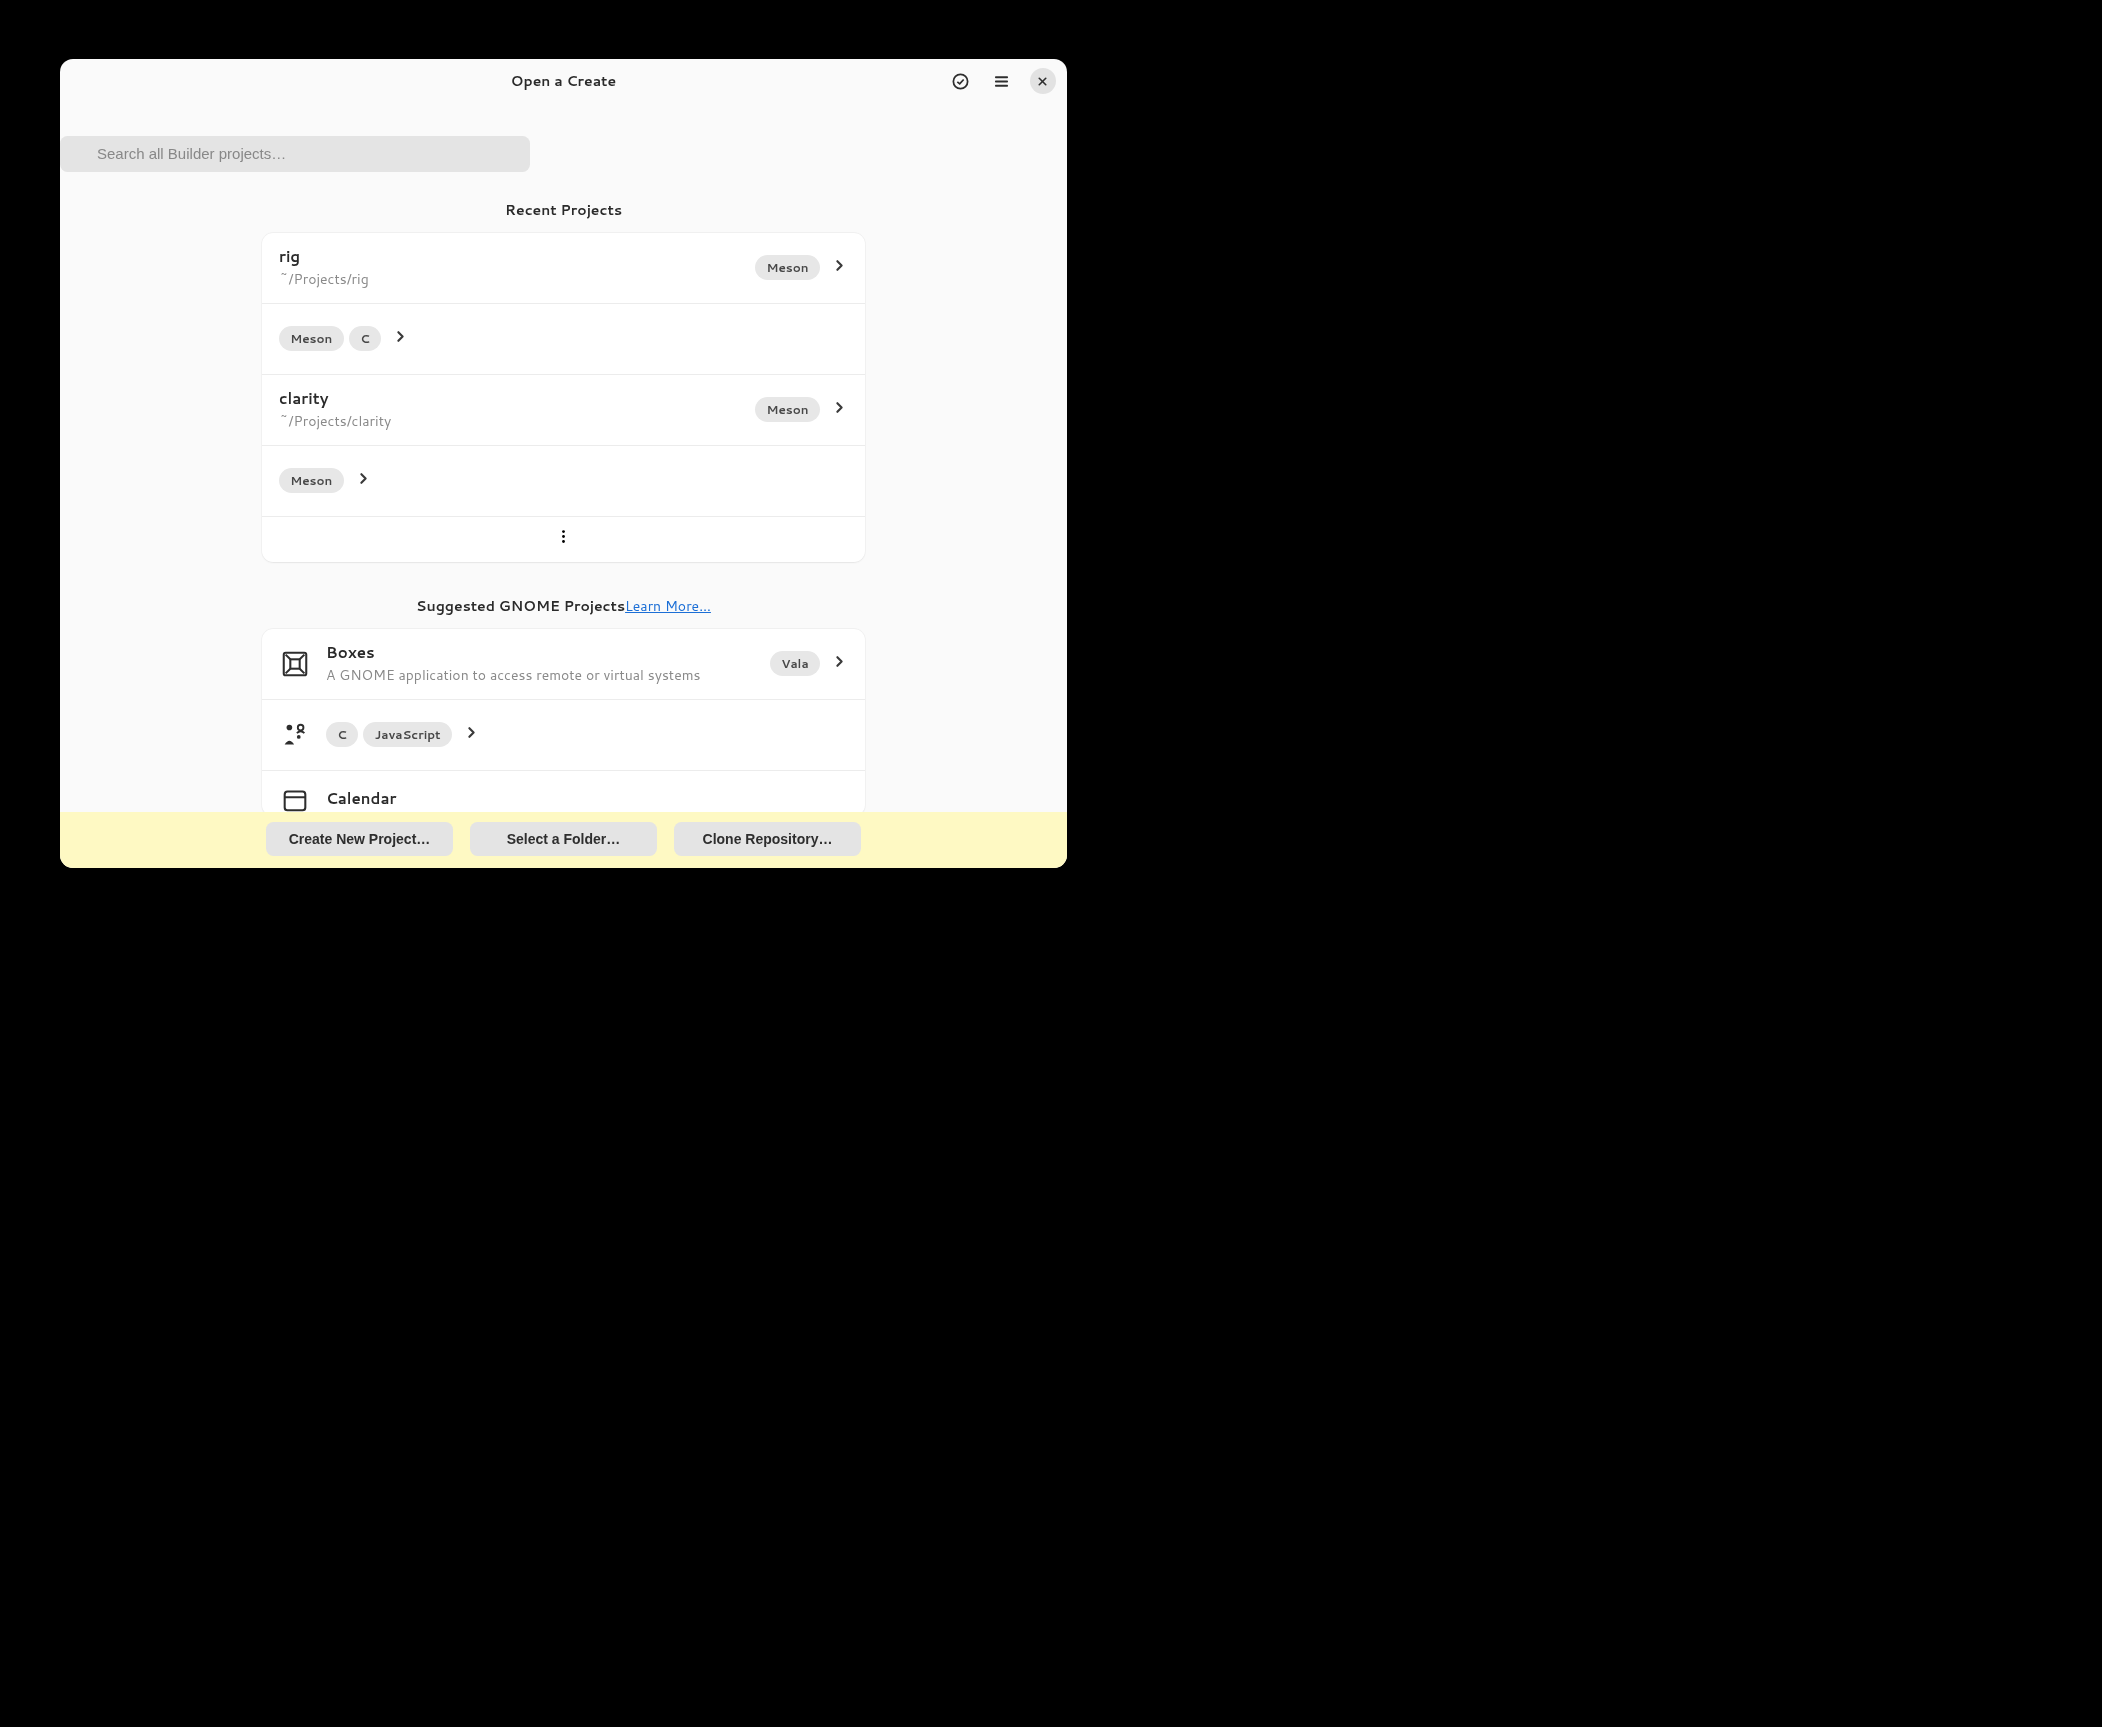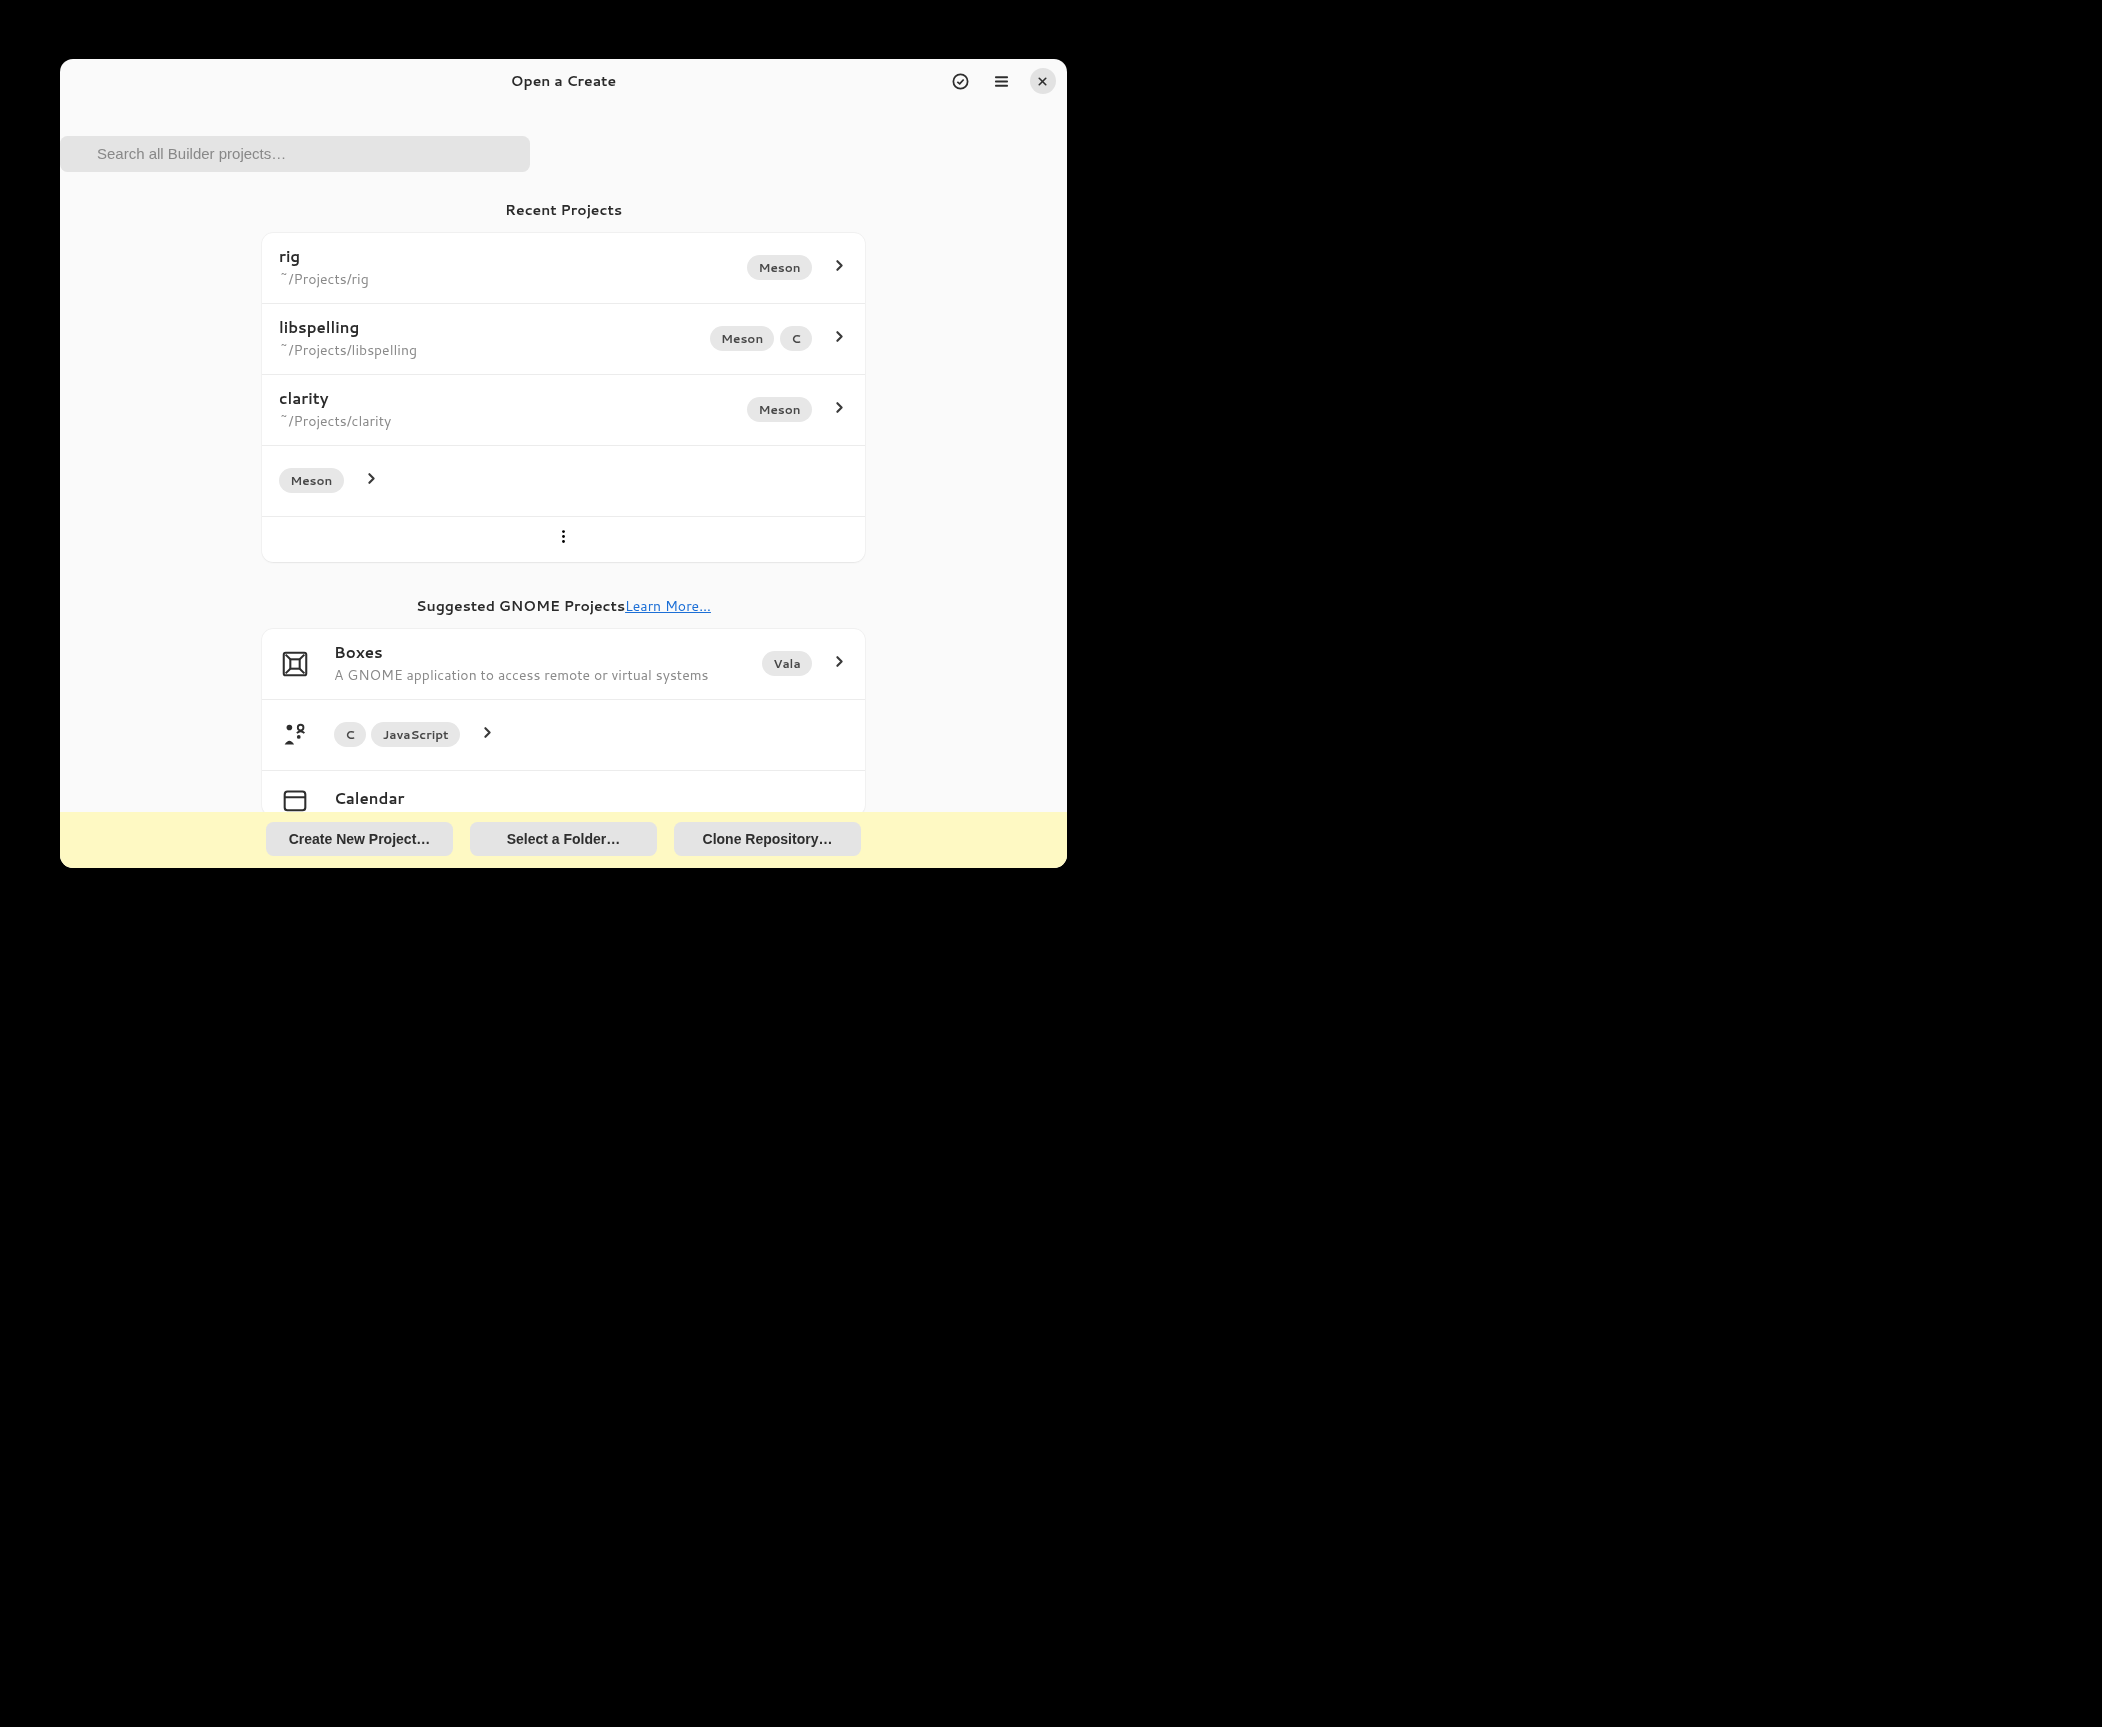--- a/index.html
+++ b/index.html
@@ -117,21 +117,20 @@
       overflow: hidden;
       box-shadow: 0 0.9px 1.9px rgba(0,0,0,0.06), 0 0 0 0.9px rgba(0,0,0,0.03);
     }
     .row {
       display: flex;
       align-items: center;
       padding: 13px 17px;
       border-bottom: 0.9px solid #ececec;
       cursor: pointer;
       min-height: 71px;
-      gap: 8px;
     }
     .row:last-child { border-bottom: none; }
     .row.more-row {
       justify-content: center;
       min-height: 45px;
       padding: 11.2px;
     }
     .row-icon {
       width: 32px;
       height: 32px;
@@ -250,24 +249,20 @@
             <span class="tag">Meson</span>
           </div>
           <span class="row-chevron">
             <svg width="17" height="17" viewBox="0 0 24 24" fill="none" stroke="currentColor" stroke-width="3" stroke-linecap="round" stroke-linejoin="round">
                 <polyline points="9 6 15 12 9 18"></polyline>
               </svg>
           </span>
         </div>
 
         <div class="row">
-          <div class="row-text">
-            <div class="row-title">libspelling</div>
-            <div class="row-subtitle">~/Projects/libspelling</div>
-          </div>
           <div class="row-tags">
             <span class="tag">Meson</span>
             <span class="tag">C</span>
           </div>
           <span class="row-chevron">
             <svg width="17" height="17" viewBox="0 0 24 24" fill="none" stroke="currentColor" stroke-width="3" stroke-linecap="round" stroke-linejoin="round">
                 <polyline points="9 6 15 12 9 18"></polyline>
               </svg>
           </span>
         </div>

